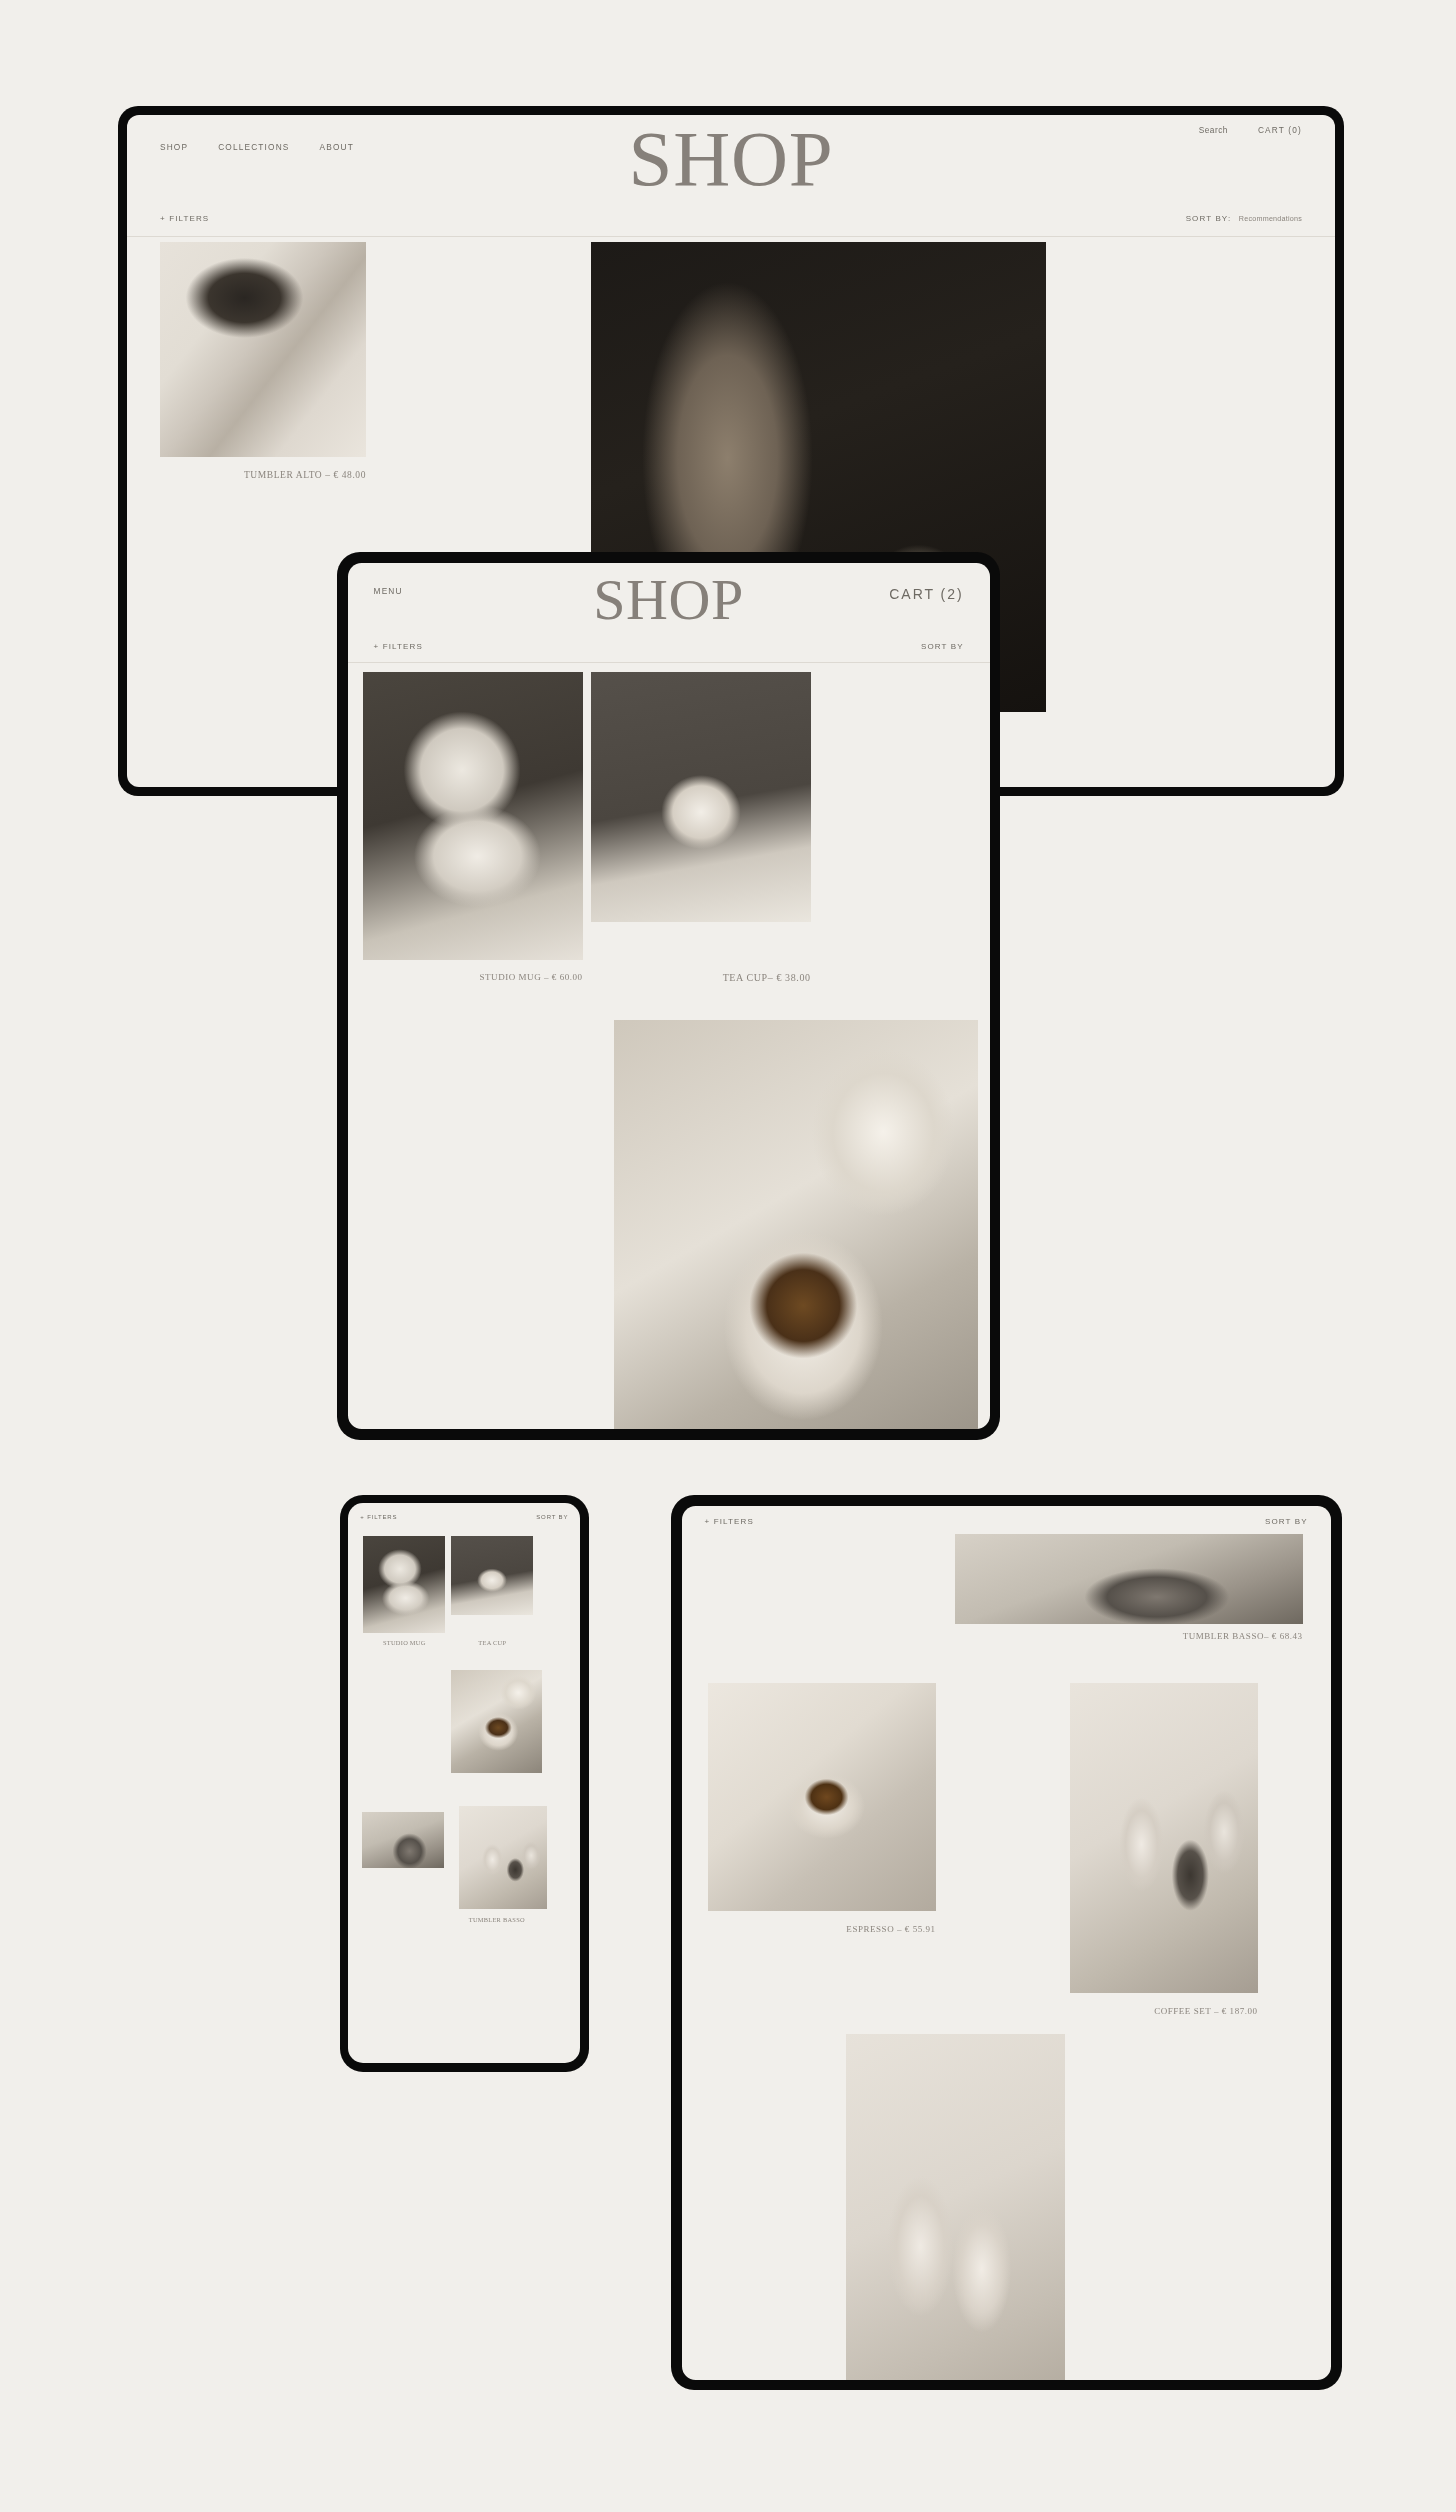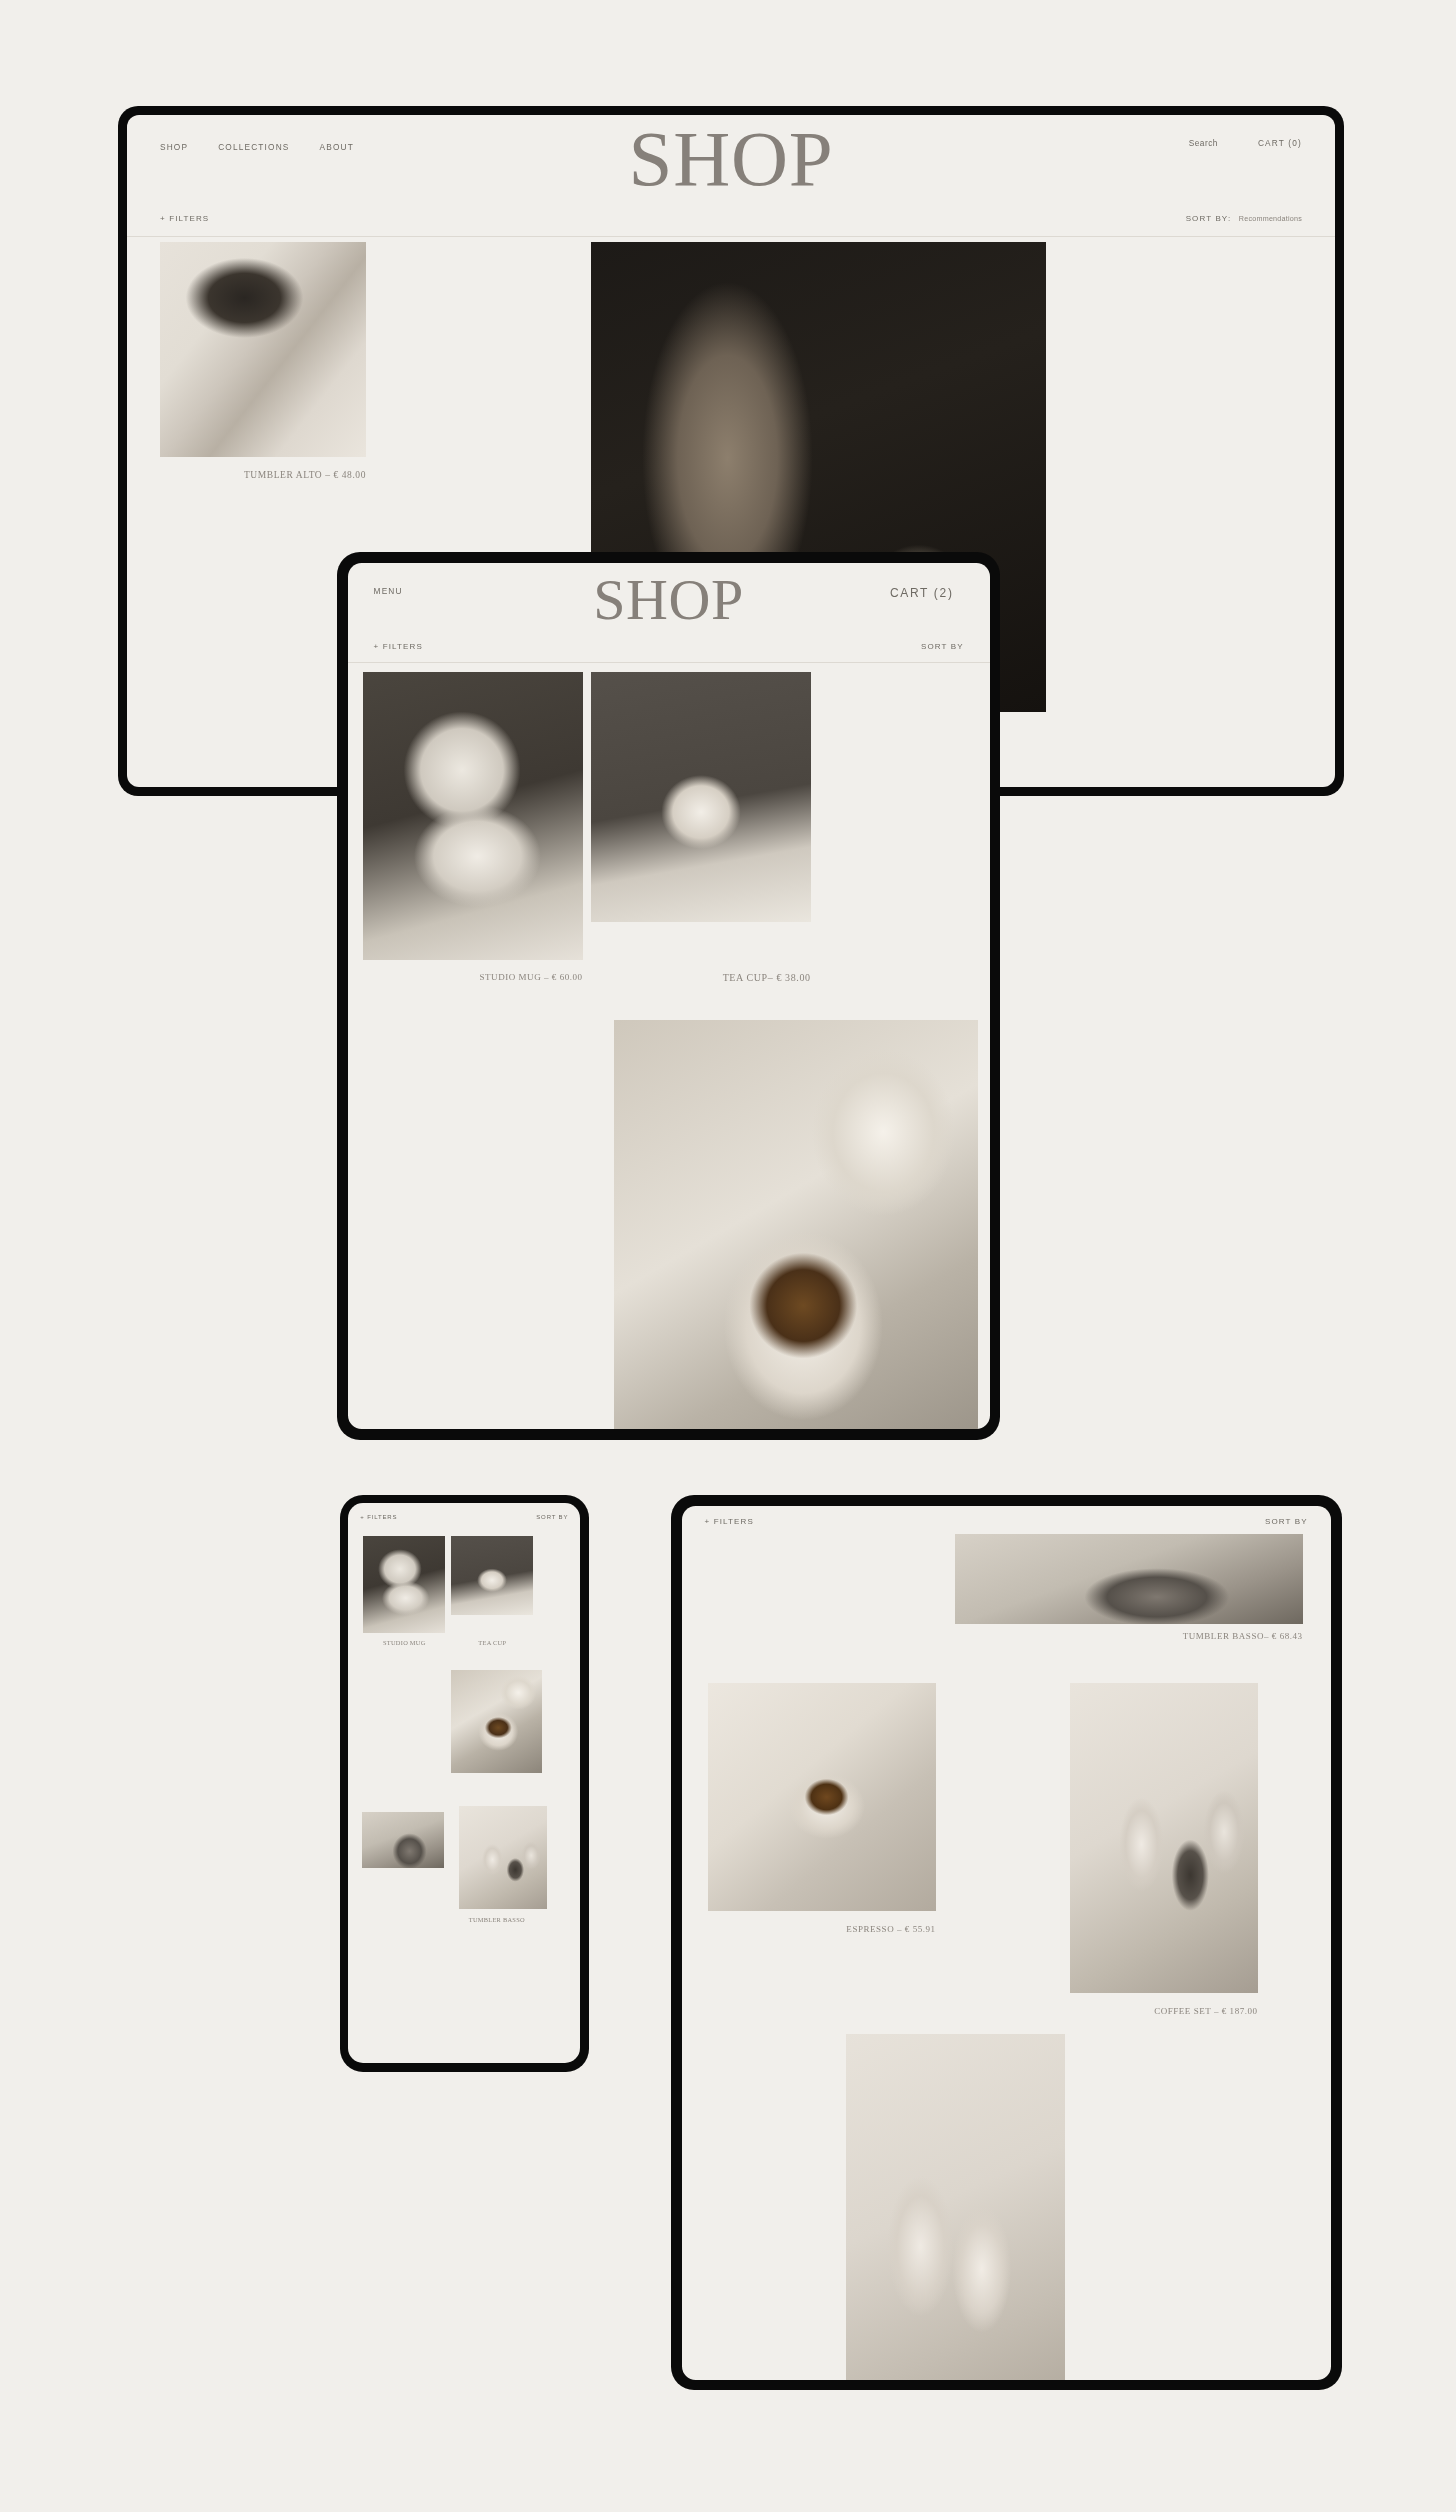--- a/index.html
+++ b/index.html
@@ -67,21 +67,21 @@
     text-align: right;
     white-space: nowrap;
   }
 
   
   .d-topbar {
     position: absolute; left: 0; top: 0; width: 100%; height: 90px;
   }
   .d-nav { position: absolute; left: 33px; top: 27px; display: flex; gap: 30px; }
   .d-nav .nav-link { font-size: 8.3px; }
-  .d-util { position: absolute; right: 33px; top: 23px; display: flex; gap: 40px; align-items: flex-start; }
+  .d-util { position: absolute; right: 33px; top: 10px; display: flex; gap: 30px; align-items: flex-start; }
   .d-util .util-link { font-size: 8.3px; }
   .d-util .util-link.mixed { text-transform: none; letter-spacing: .06em; }
   .d-title {
     position: absolute; left: 0; right: 0; top: 7.6px;
     text-align: center; font-size: 79px;
   }
   .d-filterbar {
     position: absolute; left: 0; top: 90px; width: 100%; height: 32px;
     border-bottom: 0.8px solid #ddd9d2;
   }
@@ -153,21 +153,21 @@
   .ph-jars {
     background:
       radial-gradient(ellipse 18% 22% at 34% 56%, #efeae3 0%, #d8d1c7 60%, rgba(190,182,170,0) 84%),
       radial-gradient(ellipse 16% 20% at 62% 62%, #f1ece5 0%, #dad3c9 58%, rgba(190,182,170,0) 84%),
       linear-gradient(155deg, #e7e2da 0%, #dcd6cd 44%, #c4bdb2 76%, #b0a89c 100%);
   }
 
   
   .t-topbar { position: absolute; left: 0; top: 0; width: 100%; height: 70px; }
   .t-menu { position: absolute; left: 26px; top: 23px; font-size: 8.3px; }
-  .t-cart { position: absolute; right: 36px; top: 23px; font-size: 12px; padding-left: 36px; }
+  .t-cart { position: absolute; right: 26px; top: 23px; font-size: 14px; padding-left: 36px; }
   .t-title { position: absolute; left: 0; right: 0; top: 10.6px; text-align: center; font-size: 58px; }
   .t-filterbar { position: absolute; left: 0; top: 70px; width: 100%; height: 30px; border-bottom: 0.8px solid #ddd9d2; }
   .t-filterbar .filters { position: absolute; left: 26px; top: 9px; font-size: 8px; }
   .t-filterbar .sortby-label { position: absolute; right: 26px; top: 9px; font-size: 8px; }
   .t-grid { position: absolute; left: 0; top: 100px; width: 100%; bottom: 0; }
 
   
   .p-filterbar { position: absolute; left: 0; top: 0; width: 100%; height: 30px; }
   .p-filterbar .filters { position: absolute; left: 12px; top: 10.6px; font-size: 6px; }
   .p-filterbar .sortby-label { position: absolute; right: 12px; top: 10.6px; font-size: 6px; }

